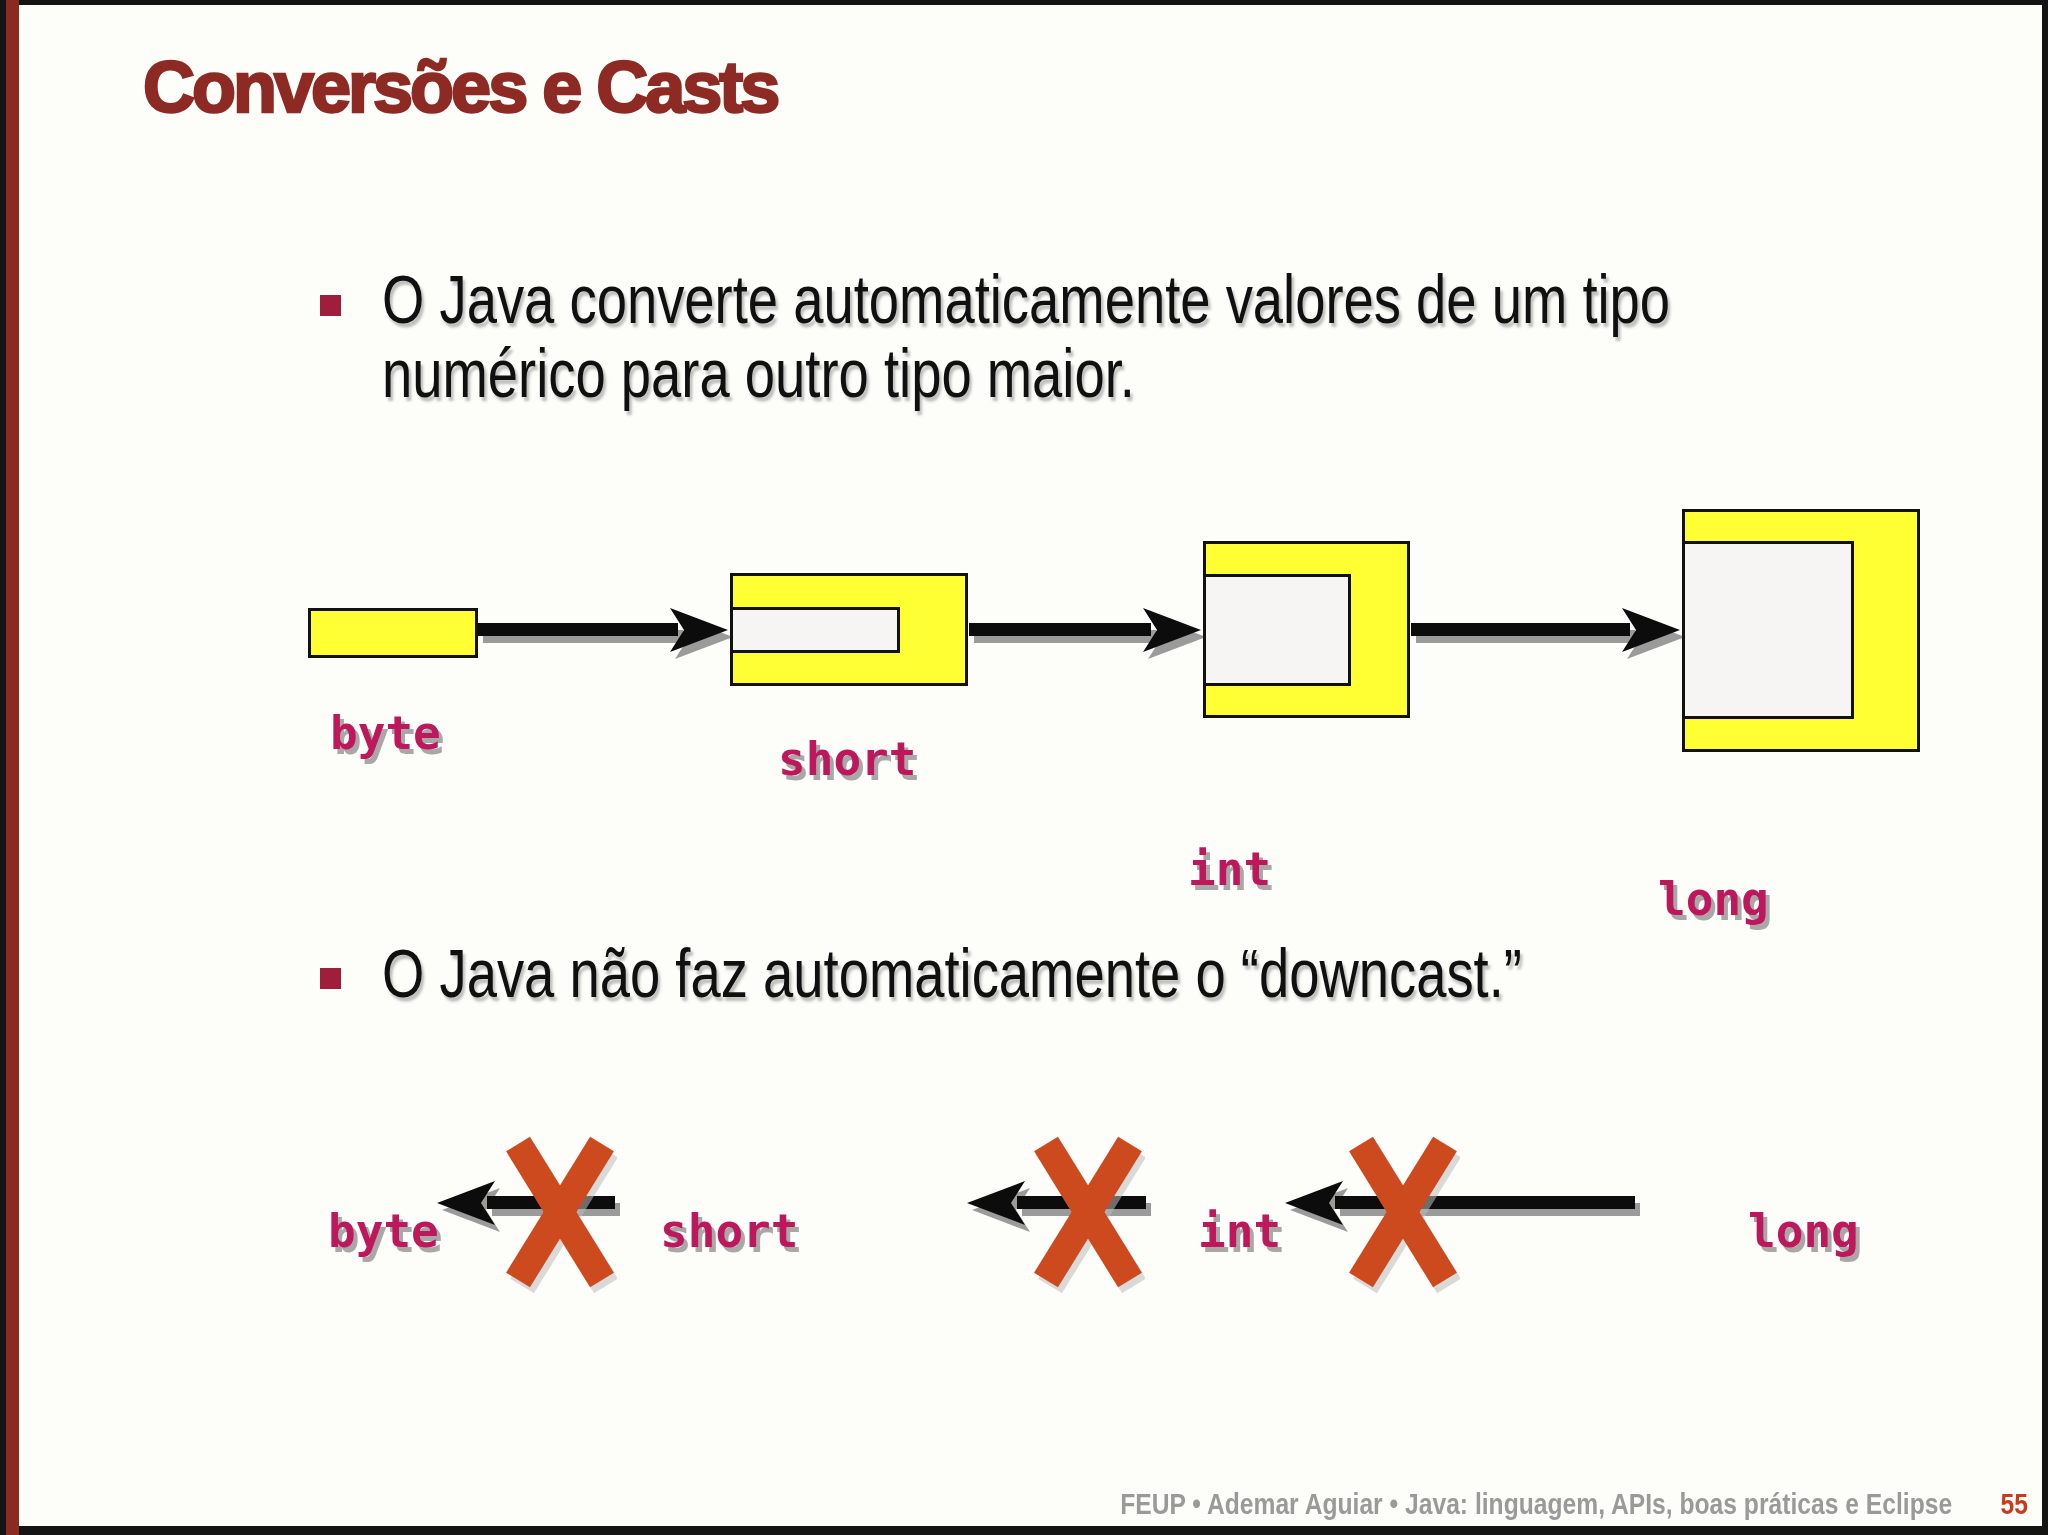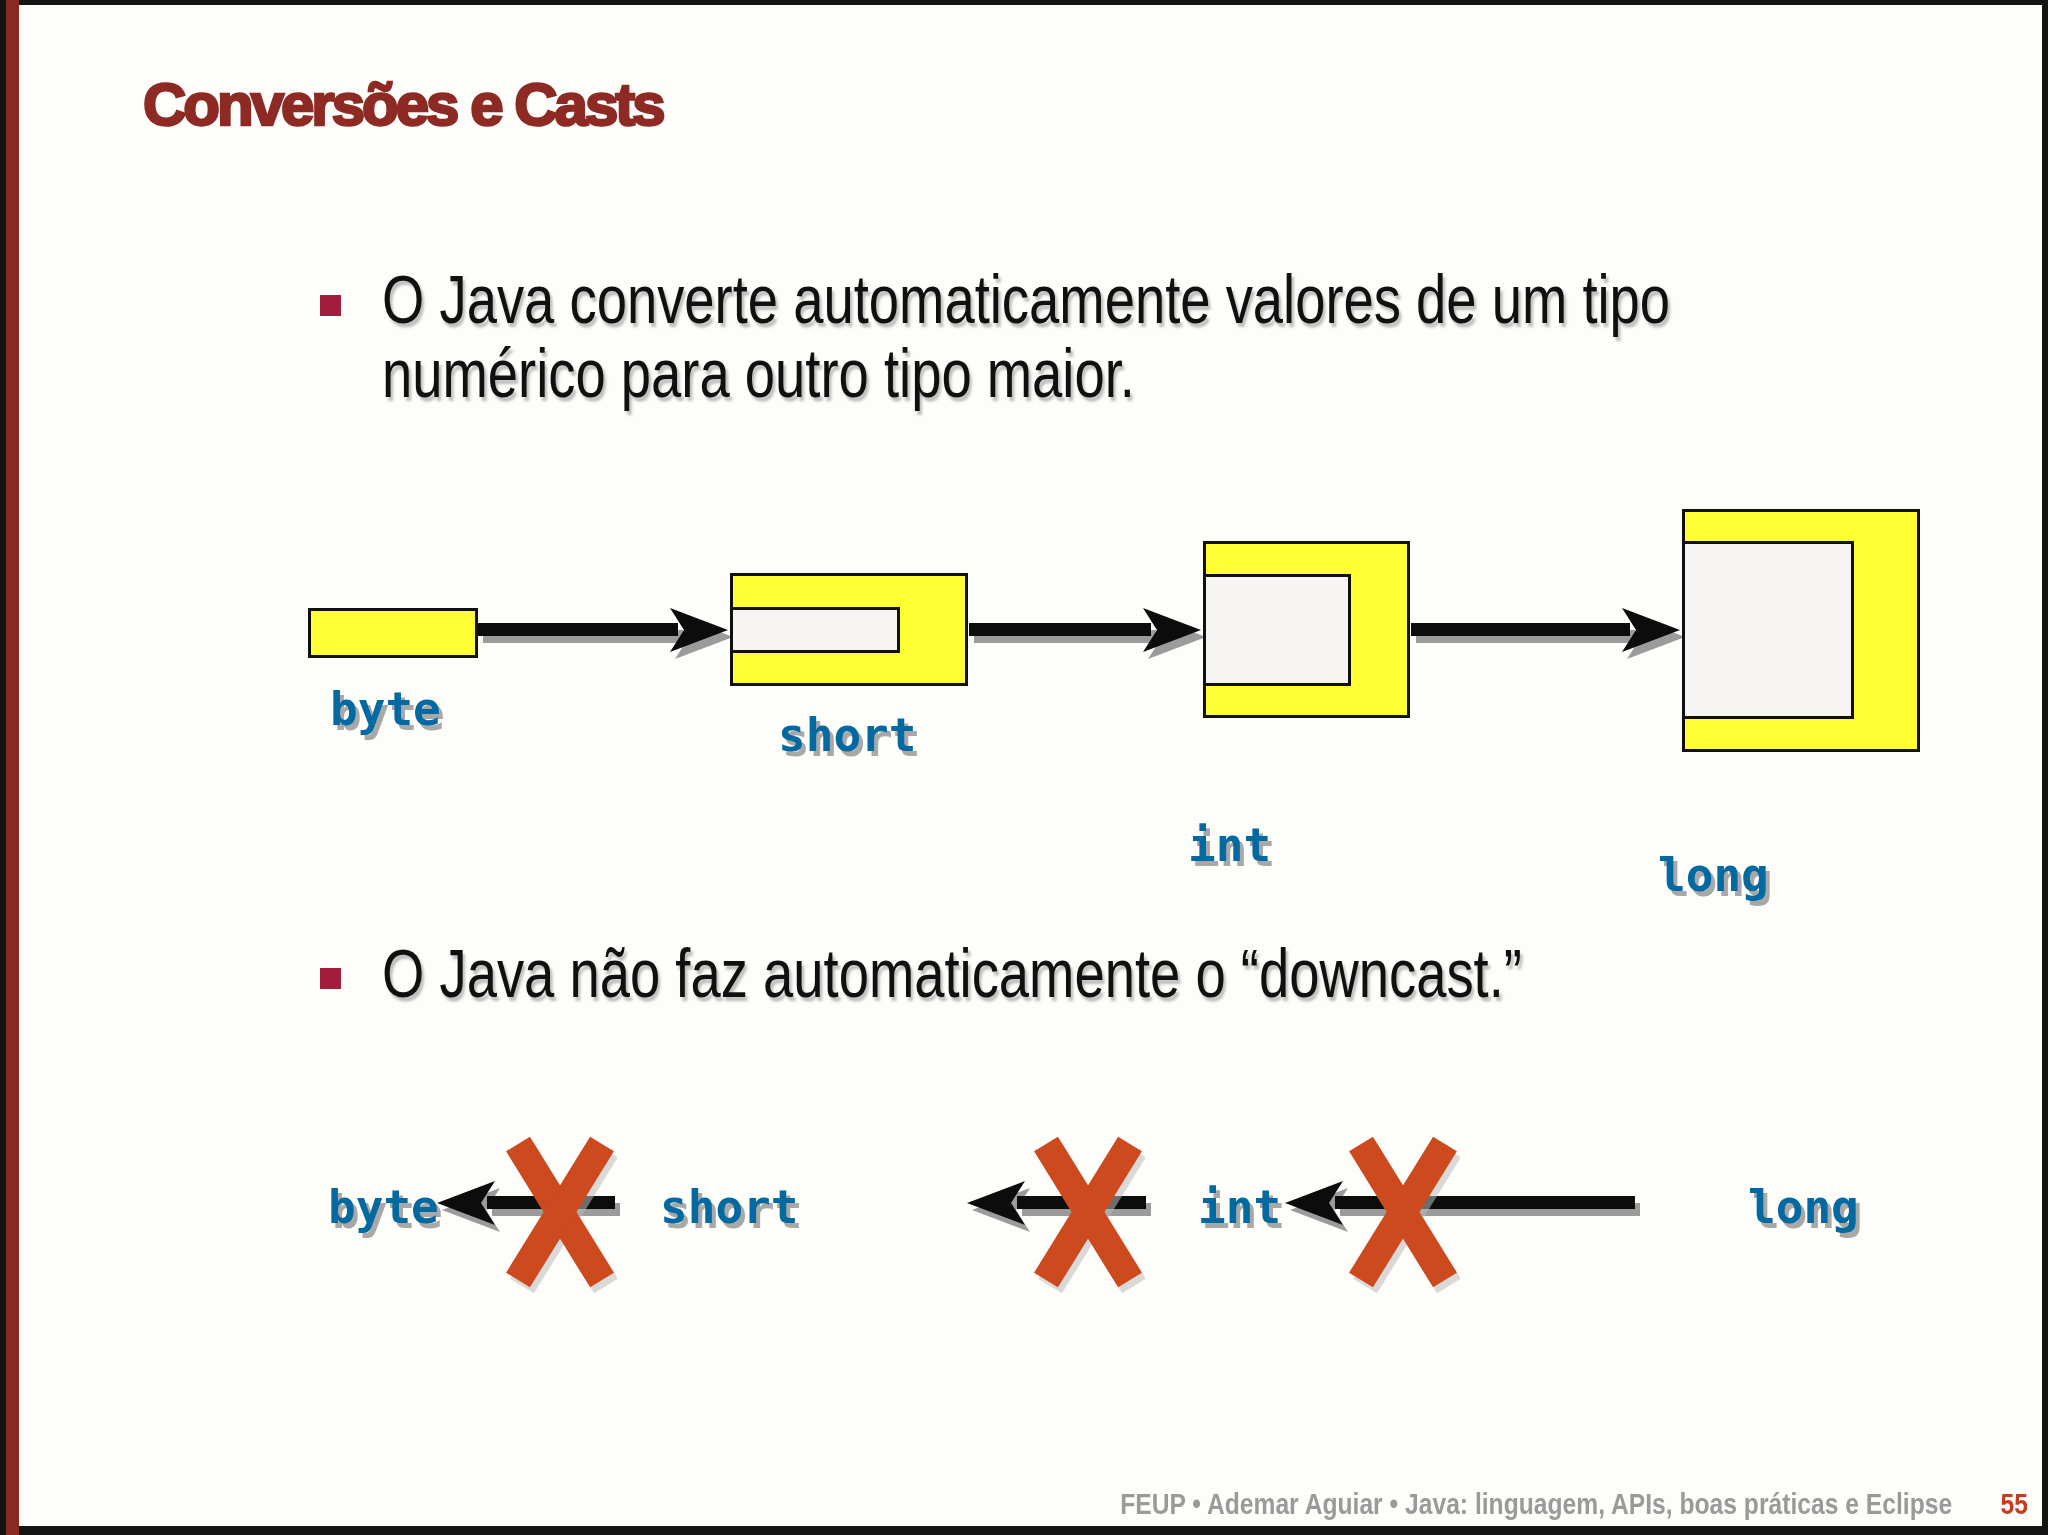--- a/index.html
+++ b/index.html
@@ -6,43 +6,43 @@
   .slide{position:relative;width:2048px;height:1535px;background:#FDFDFA;
          font-family:"Liberation Sans",sans-serif;overflow:hidden;}
   
   .edge{position:absolute;background:#141414;}
   .edge-top{left:0;top:0;width:2048px;height:5px;}
   .edge-right{left:2042px;top:0;width:6px;height:1535px;}
   .edge-bottom{left:0;top:1526px;width:2048px;height:9px;}
   .edge-left{left:0;top:0;width:6px;height:1535px;}
   .maroon-bar{position:absolute;left:6px;top:0;width:13px;height:1535px;background:#8A2A22;}
   
-  .title{position:absolute;left:143px;top:70px;font-size:60px;font-weight:900;
+  .title{position:absolute;left:143px;top:46px;font-size:72px;font-weight:900;
          color:#8E2A24;-webkit-text-stroke:2.5px #8E2A24;letter-spacing:-3px;white-space:nowrap;}
   
   .bullet-marker{position:absolute;width:21px;height:21px;background:#A01E3C;}
   .bm1{left:320px;top:295px;} .bm2{left:320px;top:968px;}
   .bullet-text{position:absolute;left:382px;font-size:68px;line-height:74px;color:#101010;
                transform:scaleX(0.80);transform-origin:left top;white-space:nowrap;
                text-shadow:3px 4px 3px rgba(110,110,110,0.45);}
   .bt1{top:262px;} .bt2{top:936px;}
   
   .ybox{position:absolute;box-sizing:border-box;background:#FFFF33;border:3px solid #111;}
   .inner{position:absolute;box-sizing:border-box;background:#F6F5F3;border:3px solid #111;}
   .byte-box{left:308px;top:608px;width:170px;height:50px;}
   .short-box{left:730px;top:573px;width:238px;height:113px;}
   .short-box .inner{left:-3px;top:31px;width:170px;height:46px;}
   .int-box{left:1203px;top:541px;width:207px;height:177px;}
   .int-box .inner{left:-3px;top:30px;width:148px;height:112px;}
   .long-box{left:1682px;top:509px;width:238px;height:243px;}
   .long-box .inner{left:-3px;top:29px;width:172px;height:178px;}
   
   .typelabel{position:absolute;font-family:"DejaVu Sans Mono","Liberation Mono",monospace;
-             font-weight:bold;font-size:46px;color:#0369a1;white-space:nowrap;
-             text-shadow:4px 5px 0 #a8a8a8;}
+             font-weight:bold;font-size:46px;color:#be185d;white-space:nowrap;
+             text-shadow:4px 5px 0 #a8a8a8;margin-top:24px;}
   .ul-byte{left:330px;top:682px;} .ul-short{left:778px;top:708px;}
   .ul-int{left:1188px;top:818px;} .ul-long{left:1658px;top:848px;}
   .dl-byte{left:328px;top:1180px;} .dl-short{left:660px;top:1180px;}
   .dl-int{left:1198px;top:1180px;} .dl-long{left:1748px;top:1180px;}
   .arrow,.cross{position:absolute;}
   
   .footer{position:absolute;top:1488px;right:20px;font-size:29px;font-weight:bold;
           transform:scaleX(0.85);transform-origin:right top;white-space:nowrap;}
   .credits{color:#9a9a9a;margin-right:57px;}
   .page{color:#C63C1C;}

